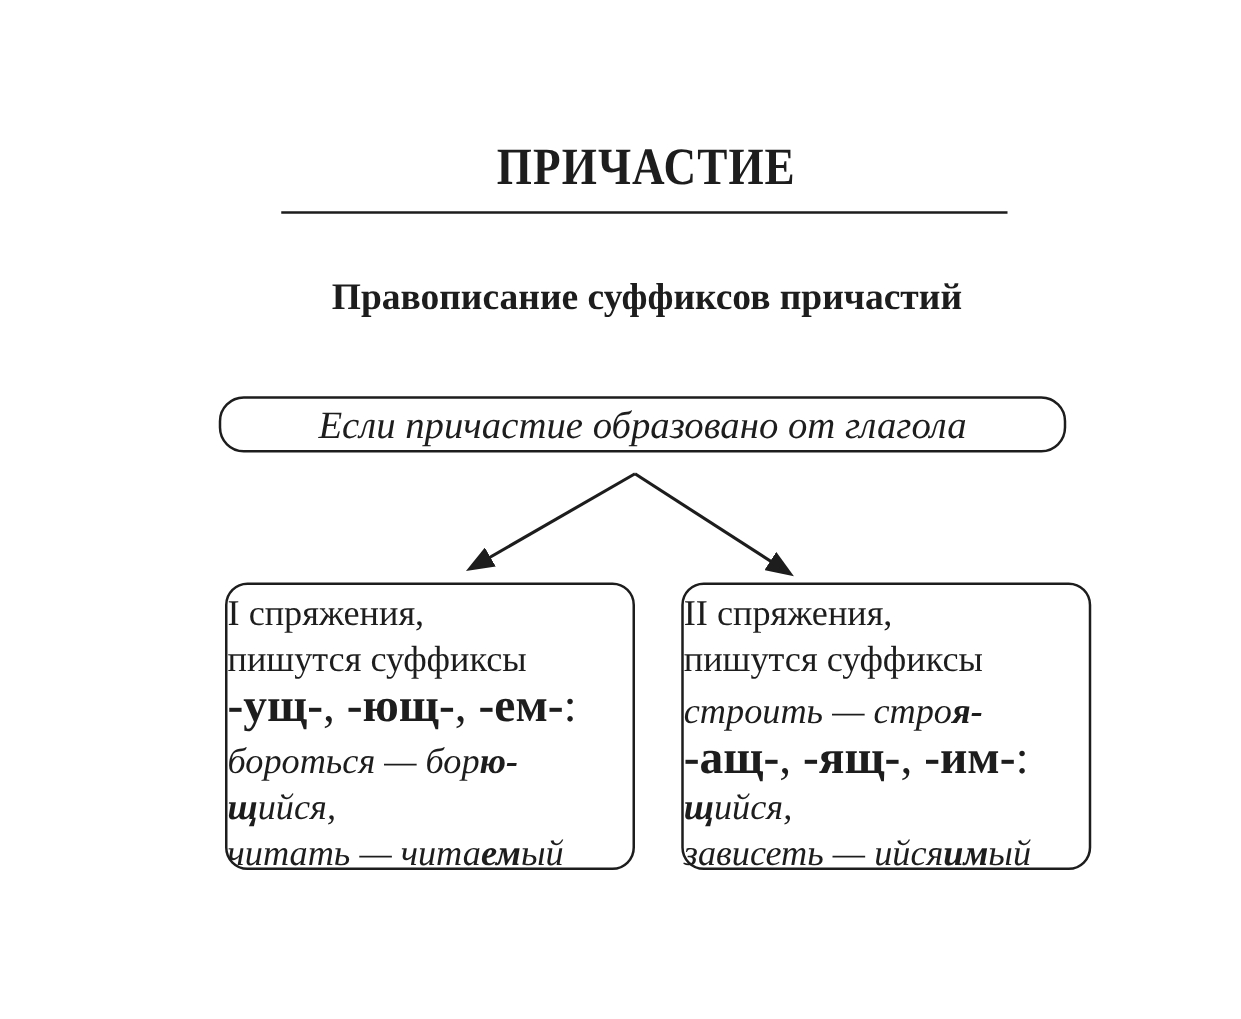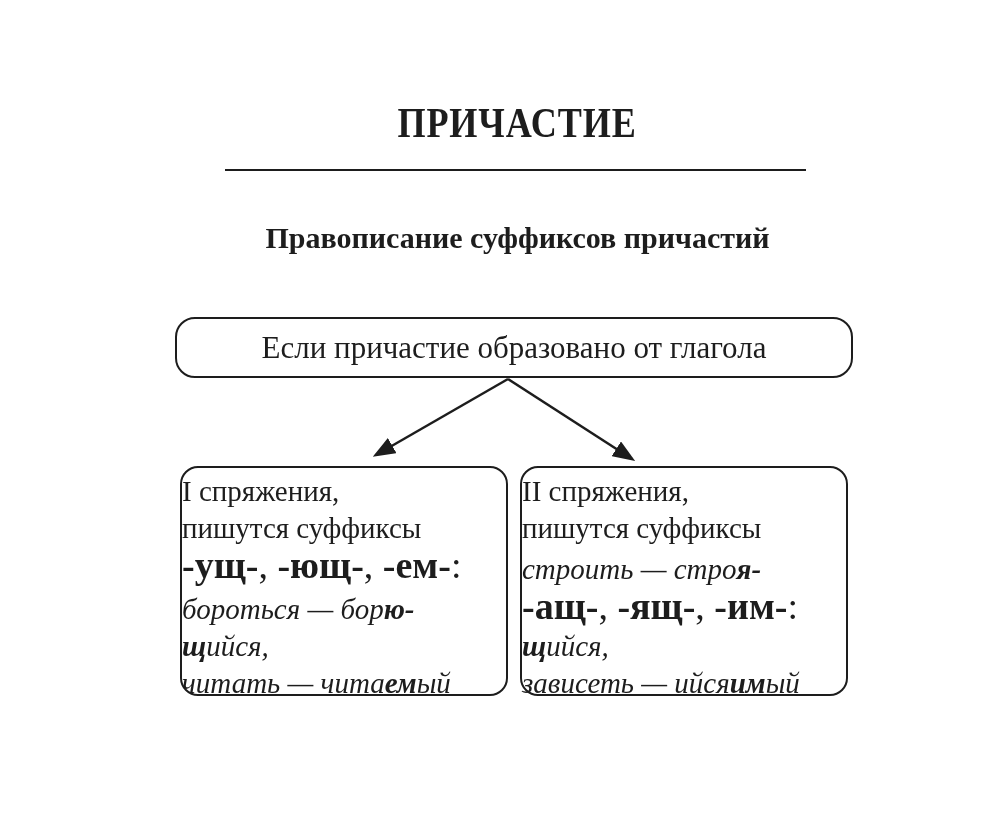--- a/index.html
+++ b/index.html
@@ -15,64 +15,65 @@
     position: absolute;
     left: 42px; right: 0;
     text-align: center;
   }
   .title {
     top: 99px;
     font-size: 42px;
     line-height: 48px;
     font-weight: 700;
     letter-spacing: 1px;
-    margin: 0;
+    margin: 11px;
   }
   .title-inner { display: inline-block; transform: scaleX(0.86); }
   .rule {
     position: absolute;
     left: 225px; top: 169px;
     width: 581px; height: 2px;
     background: #1d1d1d;
   }
   .subtitle {
     top: 220px;
     font-size: 30px;
     line-height: 36px;
     font-weight: 700;
     margin: 0;
   }
   .root-box {
     position: absolute;
     left: 175px; top: 317px;
-    width: 678px; height: 61px;
+    width: 678px; height: 45px;
     box-sizing: border-box;
     border: 2.5px solid #1d1d1d;
     border-radius: 20px;
     display: flex; align-items: center; justify-content: center;
     font-size: 31px;
+    font-style: italic;
   }
   .arrows {
     position: absolute;
     left: 0; top: 0;
     width: 993px; height: 815px;
     pointer-events: none;
   }
   .branch {
     position: absolute;
     top: 466px;
     width: 328px; height: 230px;
     box-sizing: border-box;
     border: 2.5px solid #1d1d1d;
     border-radius: 18px;
     text-align: left;
     padding-top: 5px;
   }
   .branch-left  { left: 180px; }
-  .branch-right { left: 520px; }
+  .branch-right { left: 545px; }
   .bline { font-size: 29px; line-height: 37px; white-space: nowrap; }
   .sline b, .sline .sep { font-size: 38px; }
   .sline b { font-weight: 700; font-style: normal; }
   .em1 { margin-top: 4px; }
   .it { font-style: italic; margin-top: 36px; }
   .bi { font-style: italic; font-weight: 700; }
 </style>
 </head>
 <body>
 

